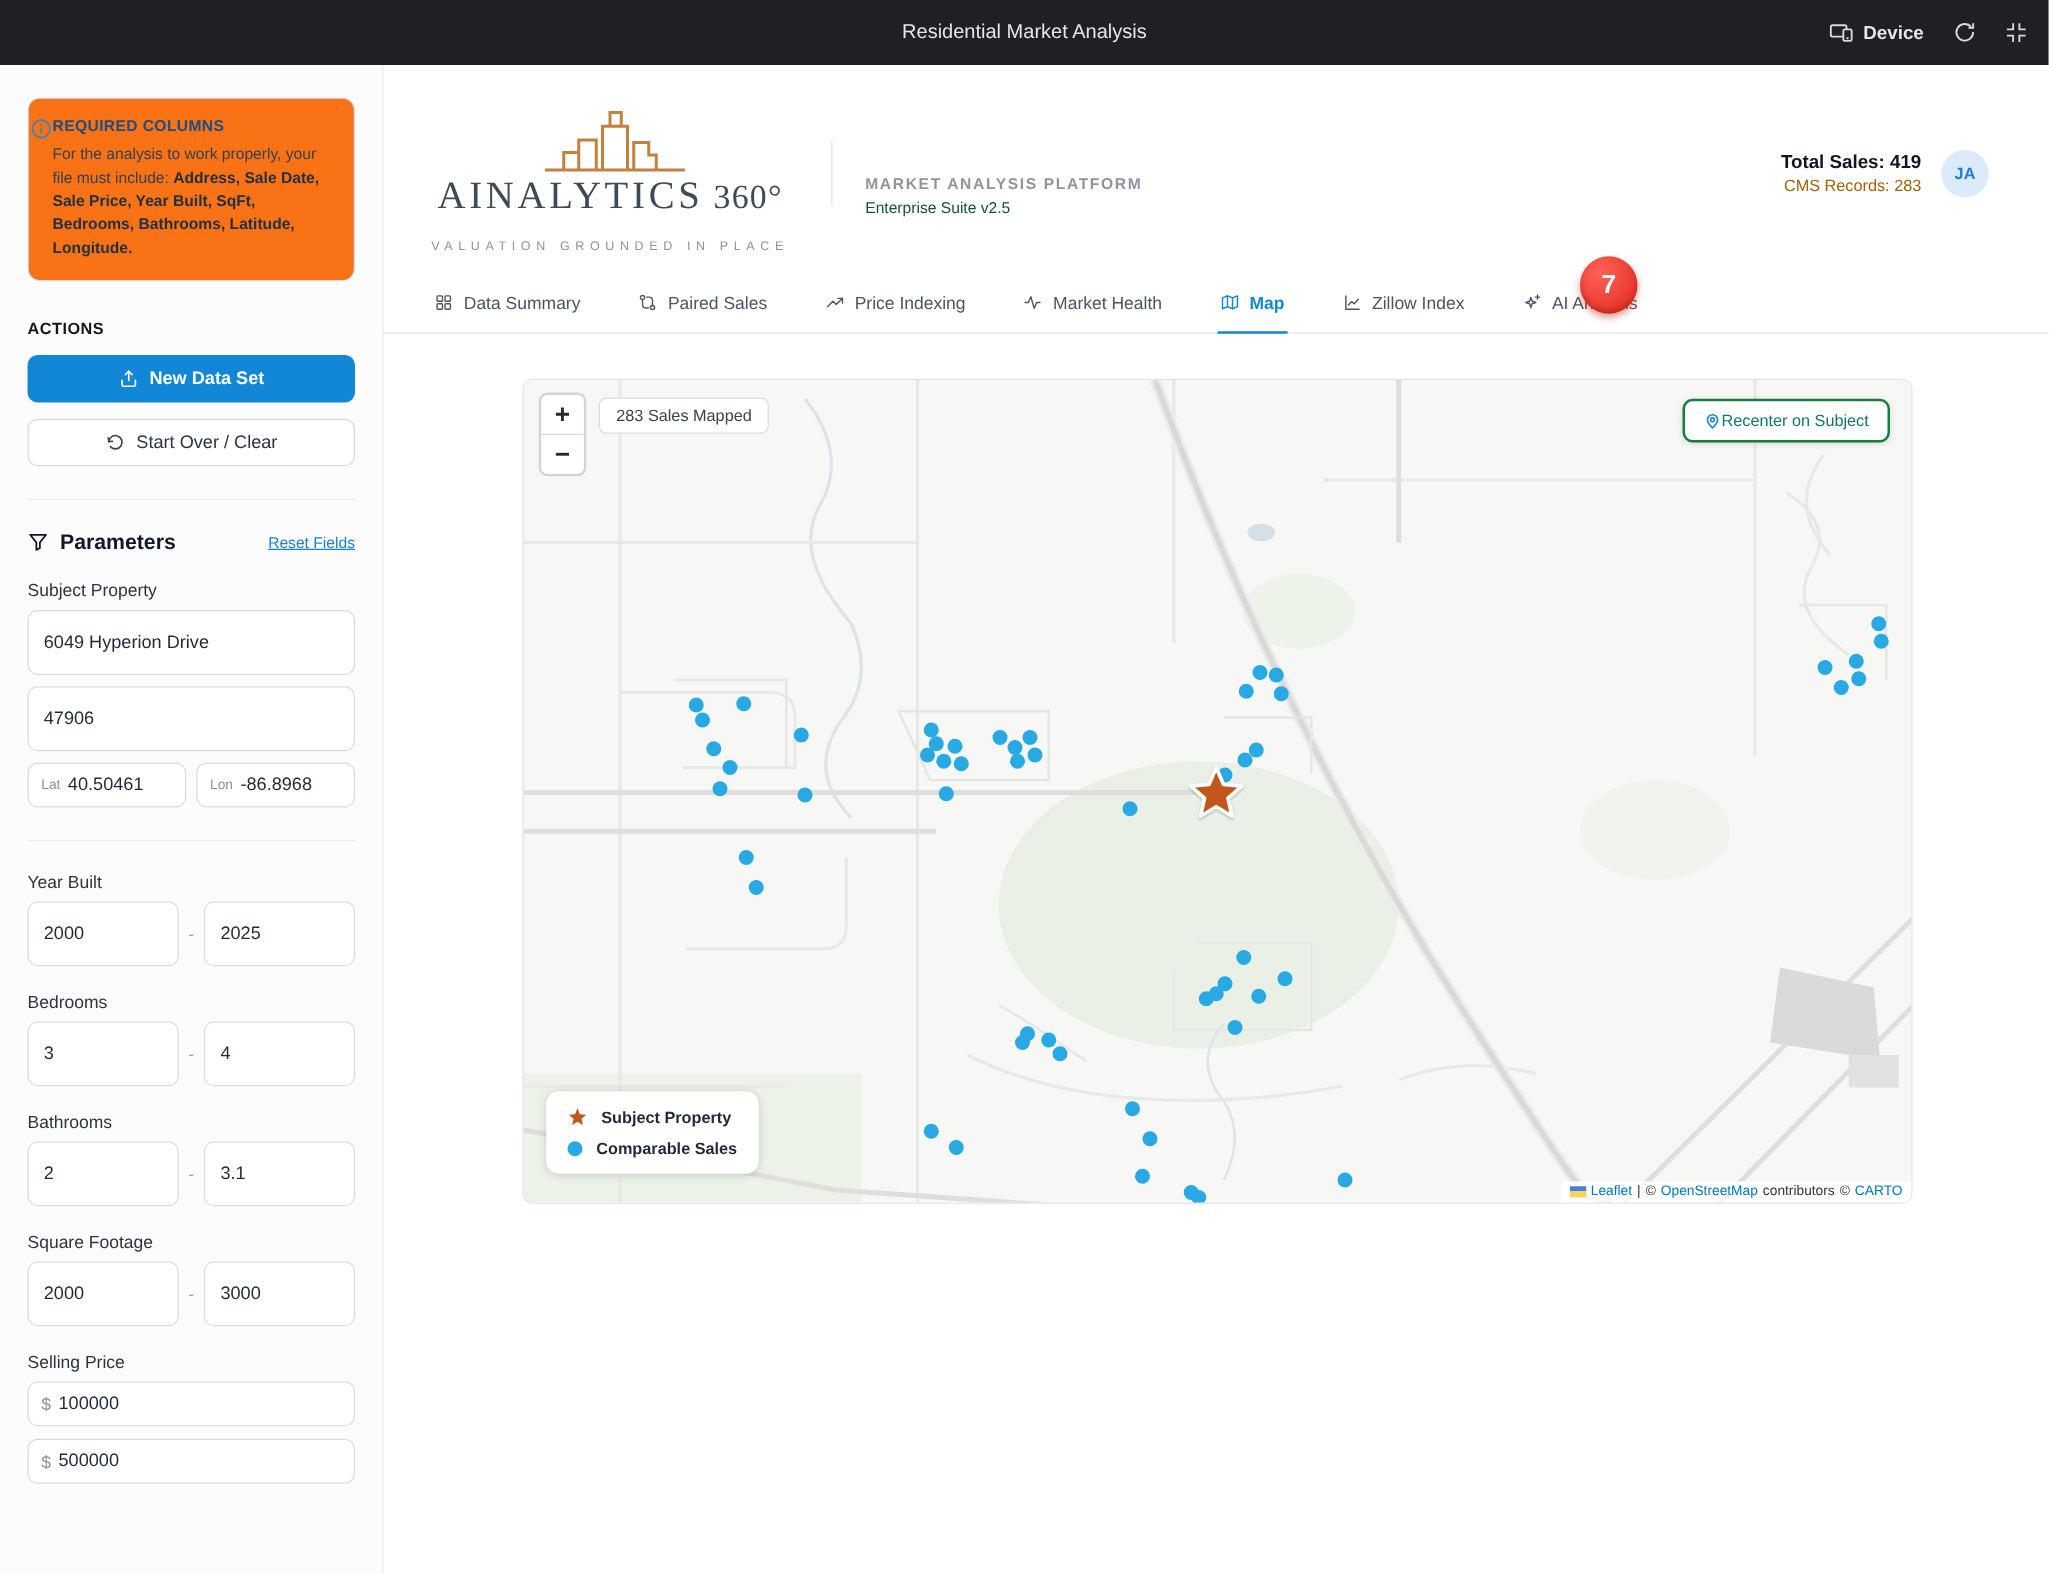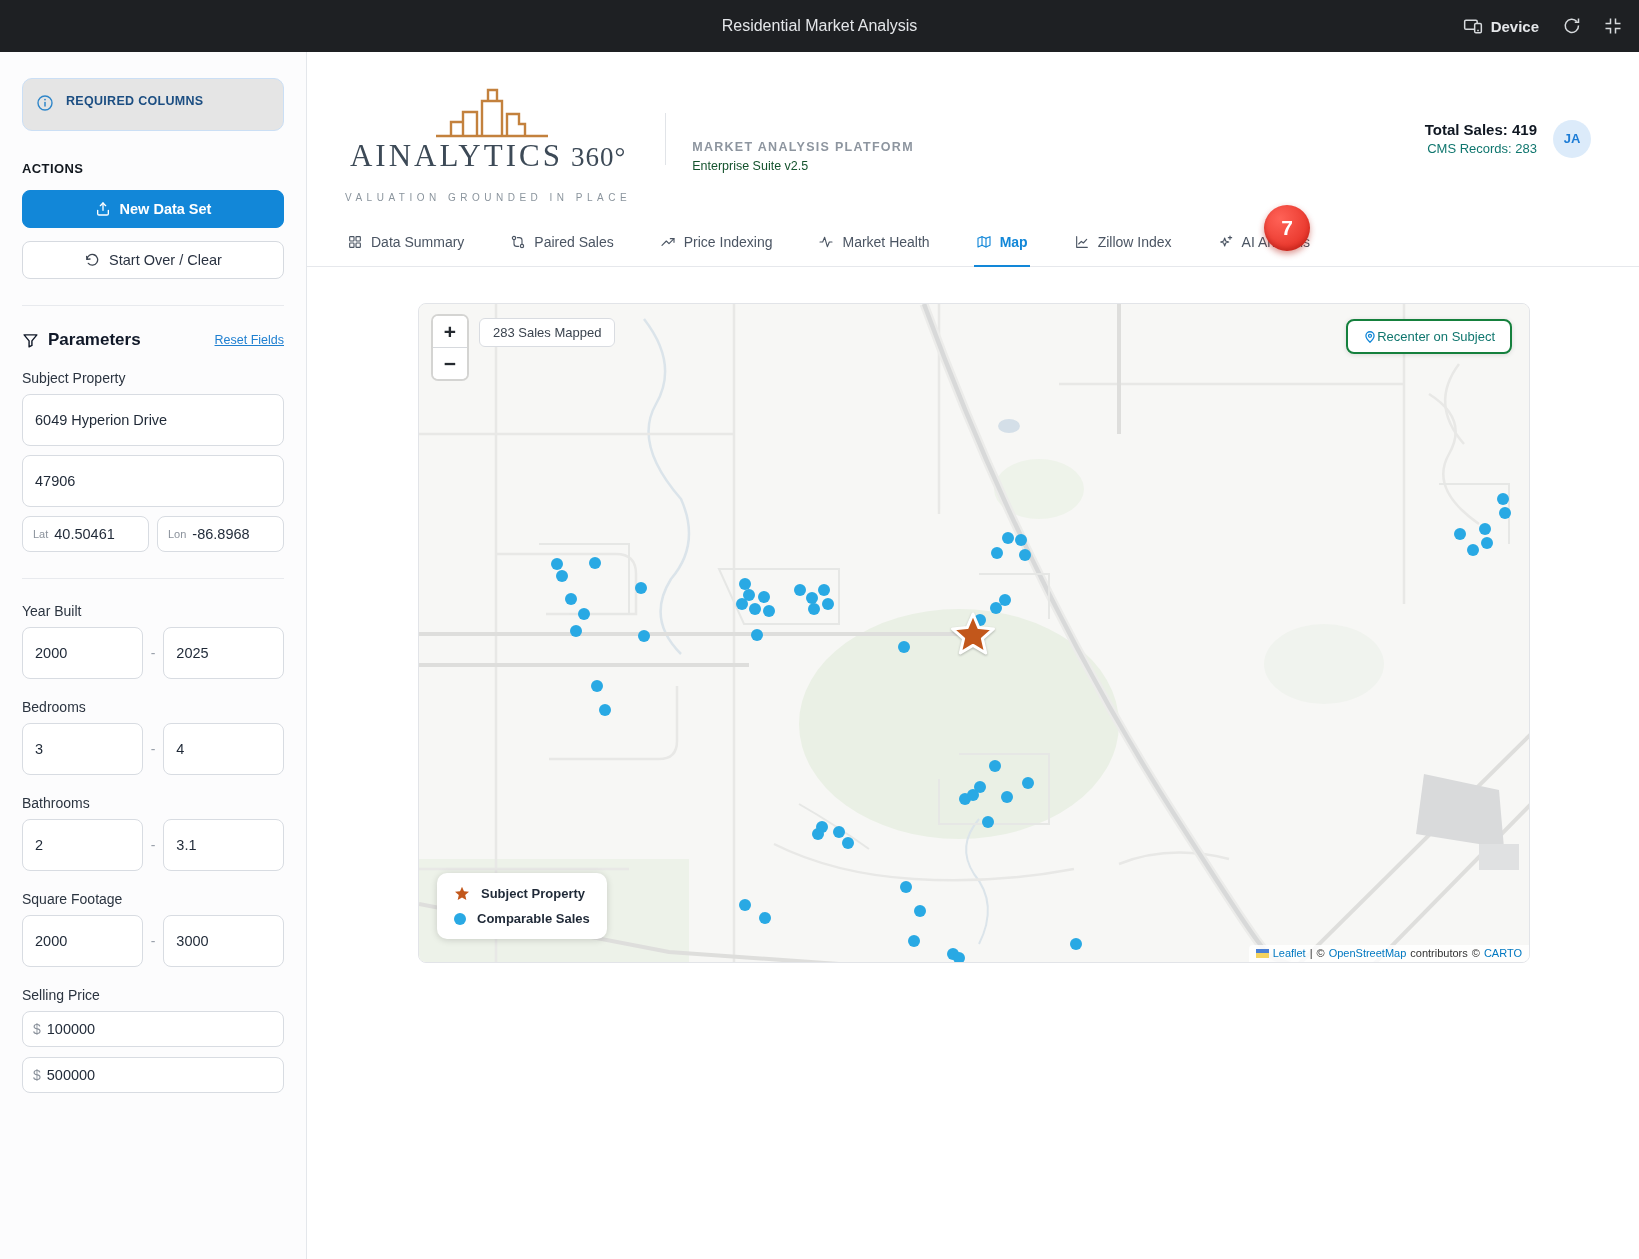--- a/index.html
+++ b/index.html
@@ -25,22 +25,22 @@
 
   
   .shell { display:flex; height:1207px; }
 
   
   .sidebar {
     width:307px; background:#fcfcfd; border-right:1px solid #e4e7eb;
     padding:26px 22px 20px 22px; flex-shrink:0;
   }
   .infobox {
-    background:#e5e5e5; border:1px solid #cbdff5; border-radius:10px;
-    padding:15px 14px 16px 14px; display:flex; gap:13px;
+    background:#f97316; border:1px solid #cbdff5; border-radius:10px;
+    padding:15px 14px 16px 2px; display:flex; gap:1px;
   }
   .info-icon { flex-shrink:0; width:16px; height:16px; margin-top:1px; }
   .infobox-title { font-size:12.5px; font-weight:700; color:#1c4e82; letter-spacing:.3px; margin-bottom:6px; }
   .infobox-body { font-size:12.5px; color:#33404f; line-height:1.5; }
   .infobox-body b { color:#23303f; }
 
   .actions-heading { margin:30px 0 14px 0; font-size:13px; font-weight:700; letter-spacing:.4px; color:#12181f; }
   .btn { width:100%; height:38px; border-radius:8px; display:flex; align-items:center; justify-content:center; gap:9px; font-size:14.5px; cursor:pointer; font-family:inherit; }
   .btn-primary { background:#1287d8; border:1px solid #1287d8; color:#fff; font-weight:700; margin-bottom:13px; }
   .btn-secondary { background:#fff; border:1px solid #d6dae0; color:#2a3342; font-weight:500; }
@@ -76,21 +76,21 @@
   .logo-name { font-family:"Liberation Serif", serif; font-size:31px; color:#3d4a57; letter-spacing:3px; line-height:1; margin-top:2px; display:flex; align-items:baseline; }
   .logo-360 { font-size:27px; margin-left:8px; letter-spacing:1px; }
   .logo-tagline { font-size:10px; letter-spacing:4.5px; color:#8a949d; margin-top:21px; }
   .header-vdiv { width:1px; height:52px; background:#e1e4e8; margin:0 0 0 34px; }
   .platform-block { margin-left:26px;margin-top:36px; }
   .platform-title { font-size:12.5px; font-weight:700; color:#8d959f; letter-spacing:1.3px; }
   .platform-sub { font-size:12.5px; color:#14532d; margin-top:5px; }
   .header-stats { margin-left:auto; display:flex; align-items:center; }
   .stats-text { text-align:right; }
   .stat-total { font-size:15px; font-weight:700; color:#0f1722; }
-  .stat-cms { font-size:13px; color:#0f766e; margin-top:3px; }
+  .stat-cms { font-size:13px; color:#a16207; margin-top:3px; }
   .avatar { width:38px; height:38px; border-radius:50%; background:#dcebfa; color:#1c7cd6; font-size:13px; font-weight:700; display:flex; align-items:center; justify-content:center; margin-left:16px; cursor:pointer; }
 
   
   .tabbar { display:flex; gap:42px; padding:0 38px; border-bottom:1px solid #e6e8ec; }
   .tab { display:flex; align-items:center; gap:8px; padding:15px 2px 15px 2px; font-size:14px; color:#4b5563; cursor:pointer; border-bottom:2.5px solid transparent; margin-bottom:-1px; }
   .tab svg { width:16px; height:16px; stroke:currentColor; fill:none; stroke-width:1.7; stroke-linecap:round; stroke-linejoin:round; }
   .tab.active { color:#1287d8; font-weight:600; border-bottom-color:#1287d8; }
 
   .count-badge {
     position:absolute; left:957px; top:153px; width:46px; height:46px; border-radius:50%;
@@ -174,20 +174,23 @@
   <div class="sidebar">
 
     <div class="infobox">
       <svg class="info-icon" viewBox="0 0 16 16">
         <circle cx="8" cy="8" r="7" fill="none" stroke="#2f86c9" stroke-width="1.4"></circle>
         <circle cx="8" cy="4.6" r="0.9" fill="#2f86c9"></circle>
         <rect x="7.25" y="6.7" width="1.5" height="5" rx="0.7" fill="#2f86c9"></rect>
       </svg>
       <div>
         <div class="infobox-title">REQUIRED COLUMNS</div>
+        <div class="infobox-body">
+          <span>For the analysis to work properly, your file must include: </span><b>Address, Sale Date, Sale Price, Year Built, SqFt, Bedrooms, Bathrooms, Latitude, Longitude.</b>
+        </div>
       </div>
     </div>
 
     <div class="actions-heading">ACTIONS</div>
 
     <button class="btn btn-primary">
       <svg viewBox="0 0 24 24" fill="none" stroke="#fff" stroke-width="2" stroke-linecap="round" stroke-linejoin="round">
         <polyline points="8 7 12 3 16 7"></polyline>
           <line x1="12" y1="3" x2="12" y2="14"></line>
         <path d="M4 14v5a2 2 0 0 0 2 2h12a2 2 0 0 0 2-2v-5"></path>

